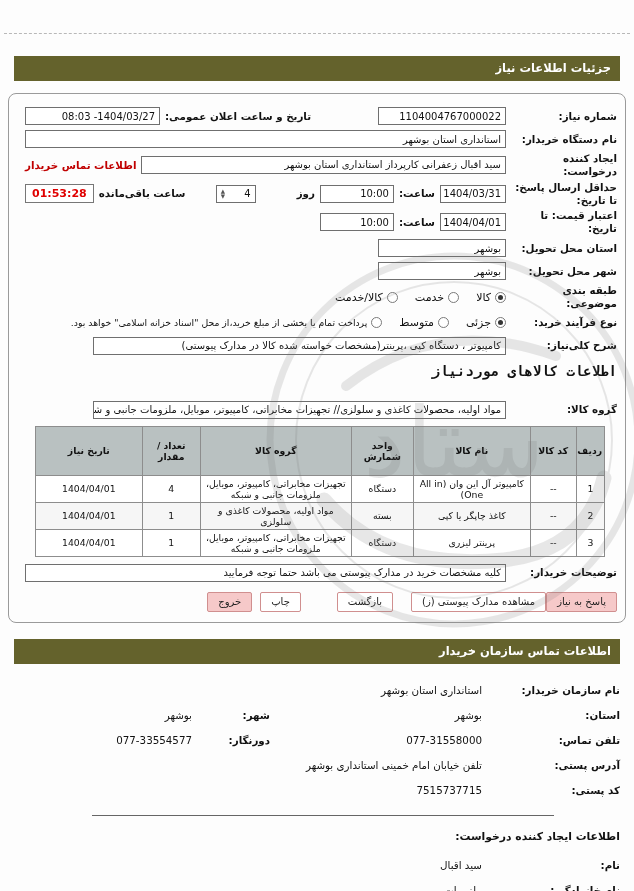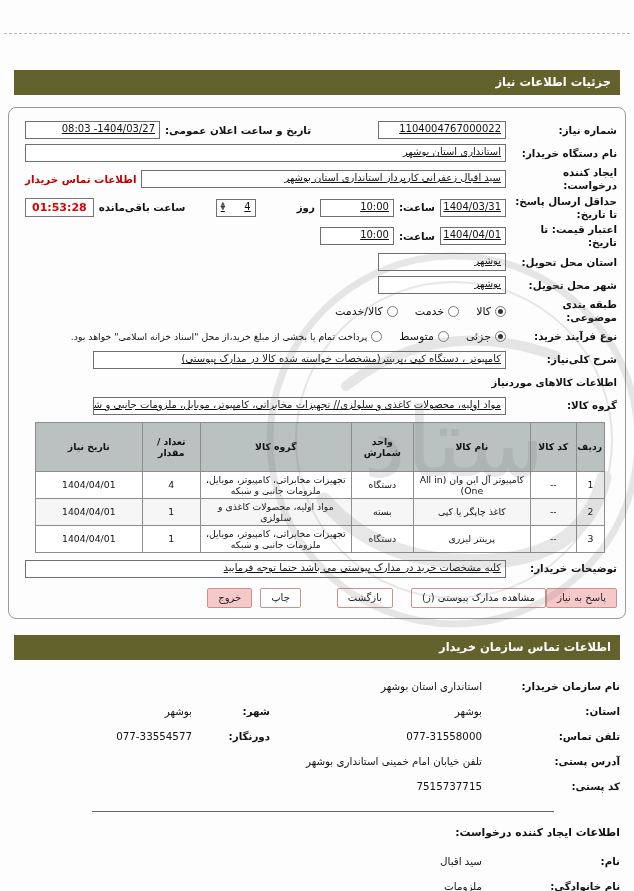--- a/index.html
+++ b/index.html
@@ -8,37 +8,37 @@
     width:634px; height:891px; position:relative; overflow:hidden;
     background:#fdfdfd; color:#111;
     font-family:"DejaVu Sans", sans-serif; font-size:11px; direction:rtl;
   }
   .top-dots { position:absolute; top:33px; left:4px; right:4px; border-top:1px dashed #b8b8b8; }
 
   .bar {
     background:#64622c; color:#fff; font-weight:bold; font-size:11.5px;
     padding:5px 9px 6px; margin:0 14px;
   }
-  .bar1 { margin-top:70px; }
+  .bar1 { margin-top:56px; }
   .bar2 { margin-top:16px; }
 
   .main-box {
     margin:12px 8px 0; border:1px solid #9a9a9a; border-radius:8px;
     padding:9px 8px 8px 16px; position:relative;
   }
 
   .row { display:flex; align-items:center; gap:5px; margin:3px 0; min-height:20px; }
   .lbl { font-weight:bold; font-size:10.3px; line-height:1.25; }
   .w1 { width:106px; flex-shrink:0; }
   .push { margin-right:auto; }
 
   .input {
     background:#fff; border:1px solid #6f6f6f; min-height:18px;
-    padding:1px 4px; font-size:10px; display:flex; 
-    white-space:nowrap; overflow:hidden;text-decoration:underline;
+    padding:1px 4px; font-size:10px; display:flex; align-items:center;
+    white-space:nowrap; overflow:hidden;
   }
   .w128 { width:128px; } .w135 { width:135px; } .w70 { width:66px; }
   .w52 { width:74px; } .w40 { width:40px; }
   .grow { flex:1; }
   .ml70 { margin-left:68px; }
   .ltr { direction:ltr; unicode-bidi:isolate; }
 
   .link-red { color:#c00000; font-weight:bold; font-size:10.3px; cursor:pointer; white-space:nowrap; }
   .red-box {
     border:1px solid #777; background:#fff; color:#e00000; font-weight:bold;
@@ -51,21 +51,21 @@
   .radio {
     width:11px; height:11px; border:1px solid #7a7a7a; border-radius:50%;
     background:#fff; display:inline-block; position:relative; flex-shrink:0;
   }
   .radio.checked::after {
     content:""; position:absolute; top:2px; right:2px; width:5px; height:5px;
     border-radius:50%; background:#333;
   }
   .small-note { font-size:9.3px; }
 
-  .goods-title { font-weight:bold; font-size:10px; margin:7px 0 8px; }
+  .goods-title { font-weight:bold; font-size:14px; margin:7px 0 20px;font-family:Liberation Mono, monospace; }
 
   table.goods {
     width:570px; border-collapse:collapse; margin:6px 12px 6px auto;
     table-layout:fixed; background:#fff;
   }
   table.goods th {
     background:#b9c1c1; border:1px solid #8d8d8d; font-size:9.3px;
     font-weight:bold; padding:13px 2px; text-align:center;
   }
   table.goods td {

